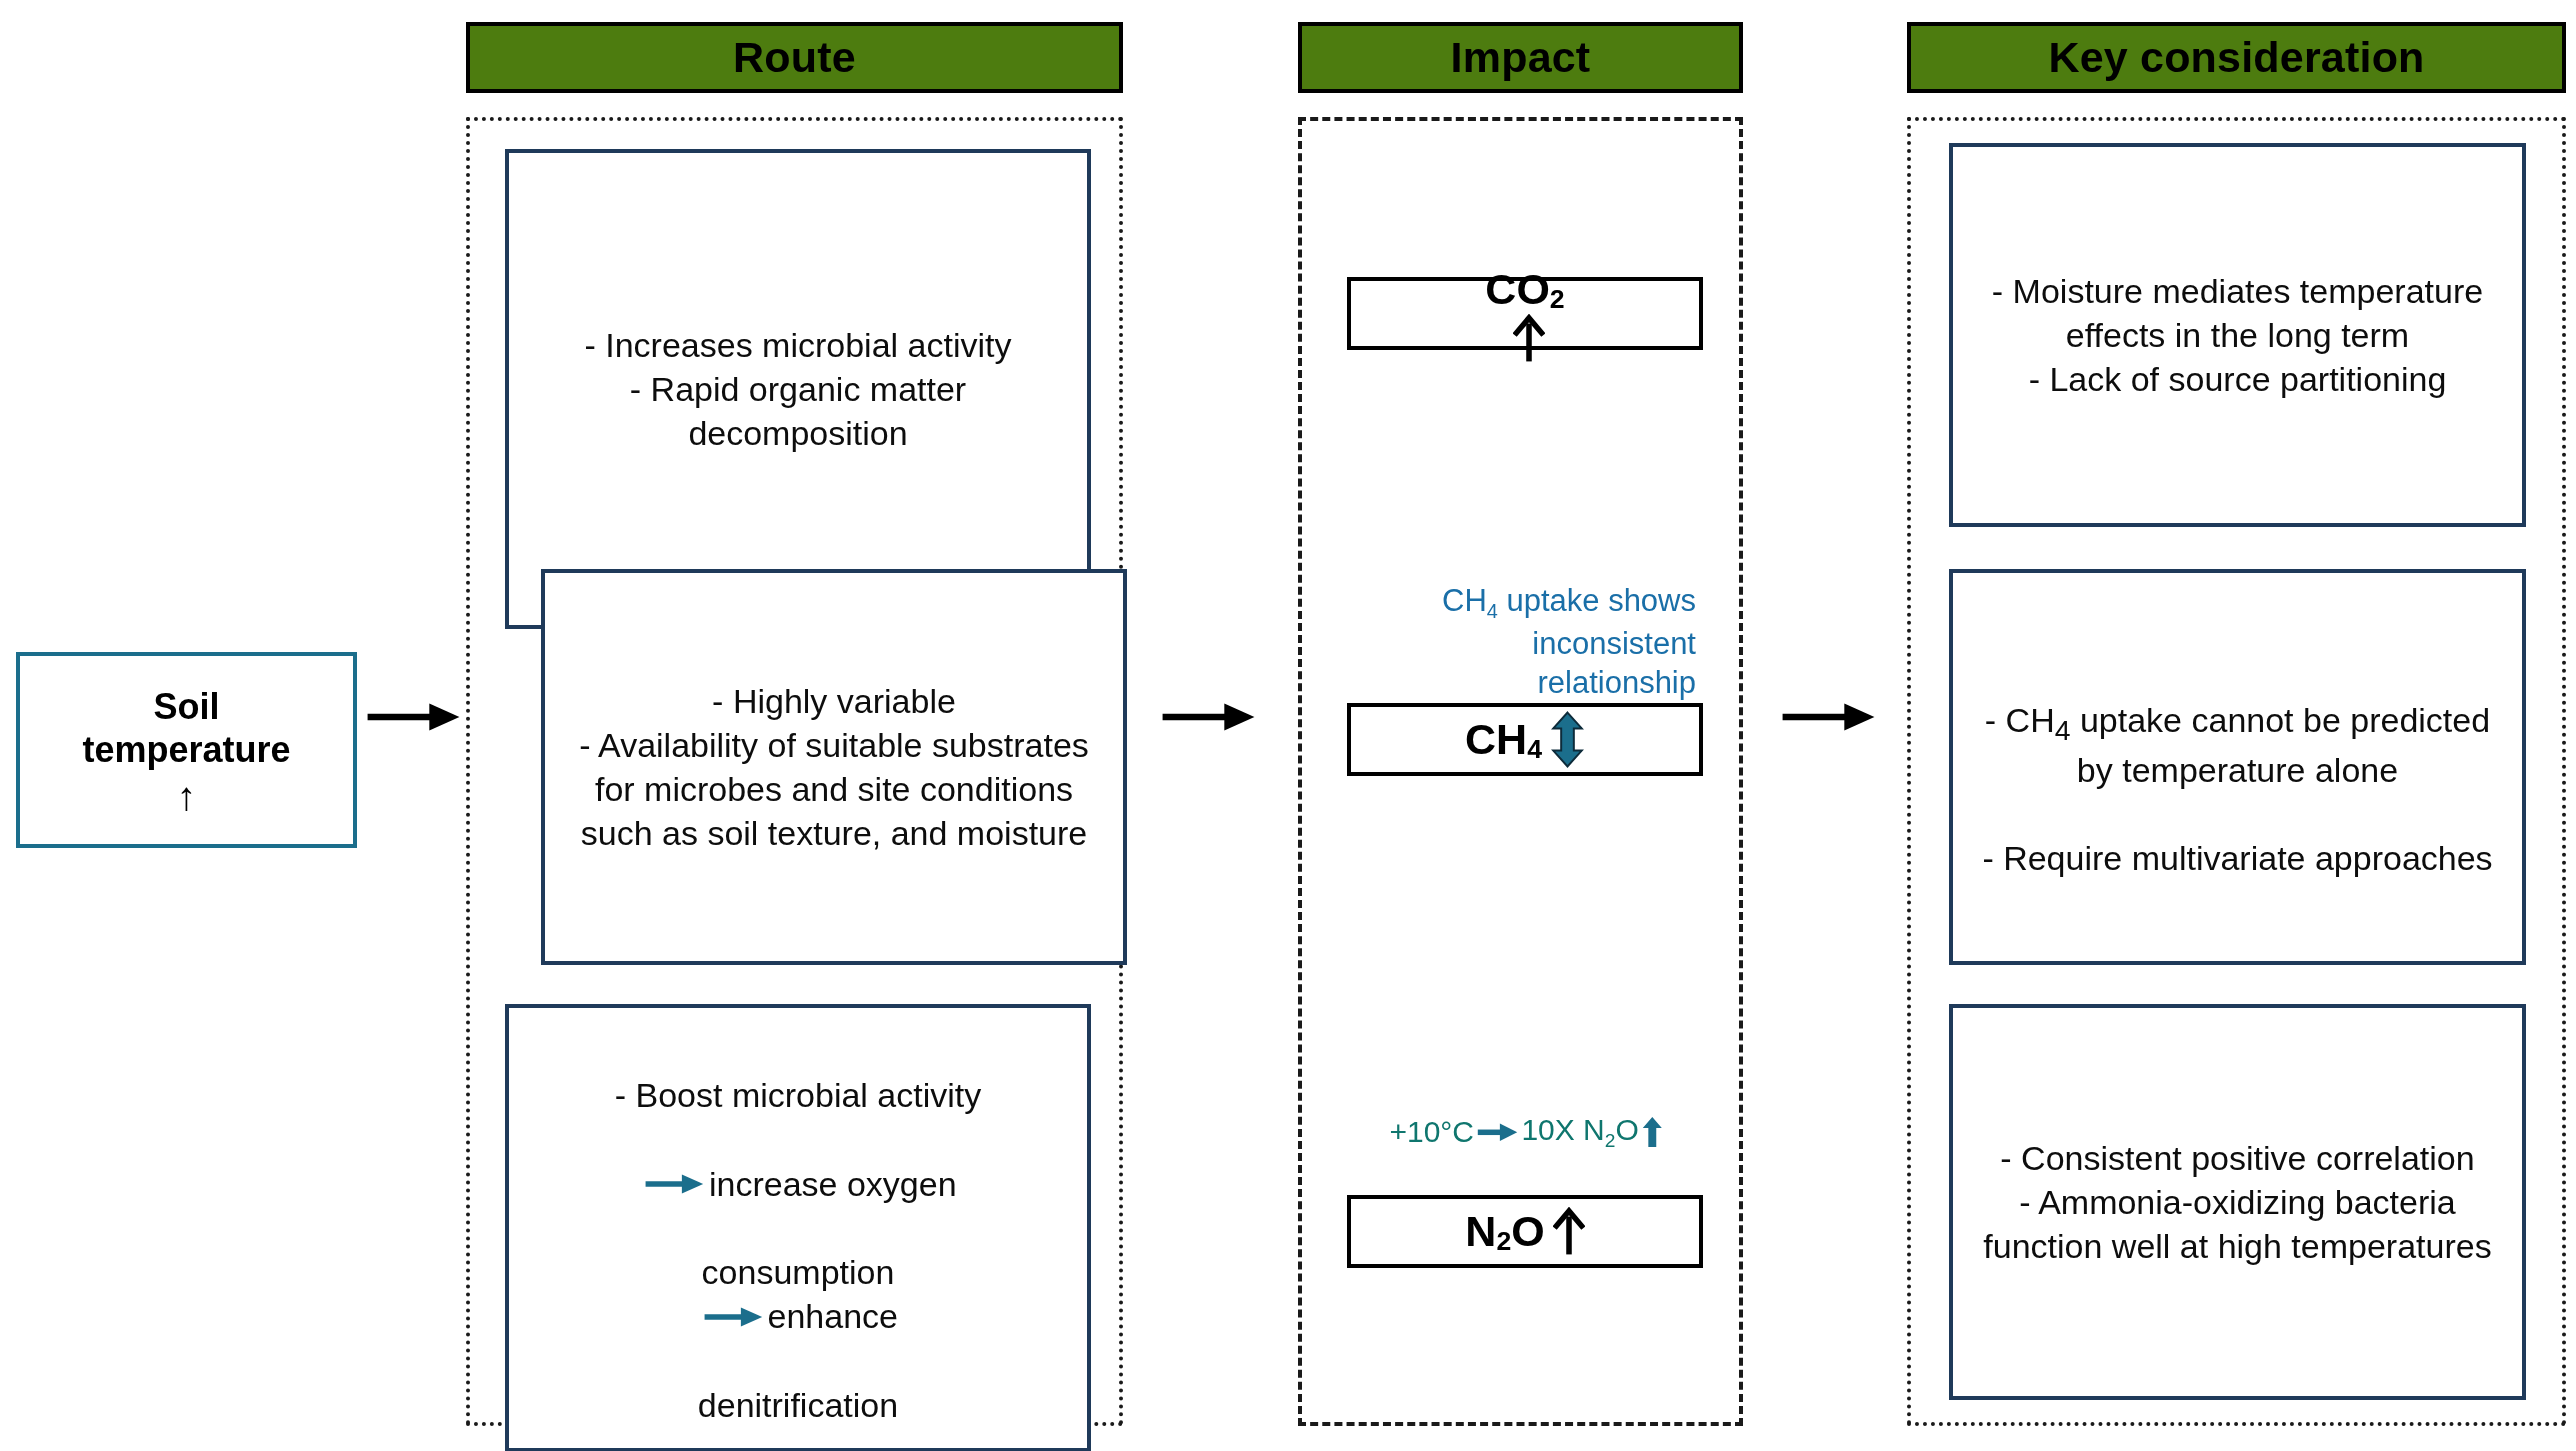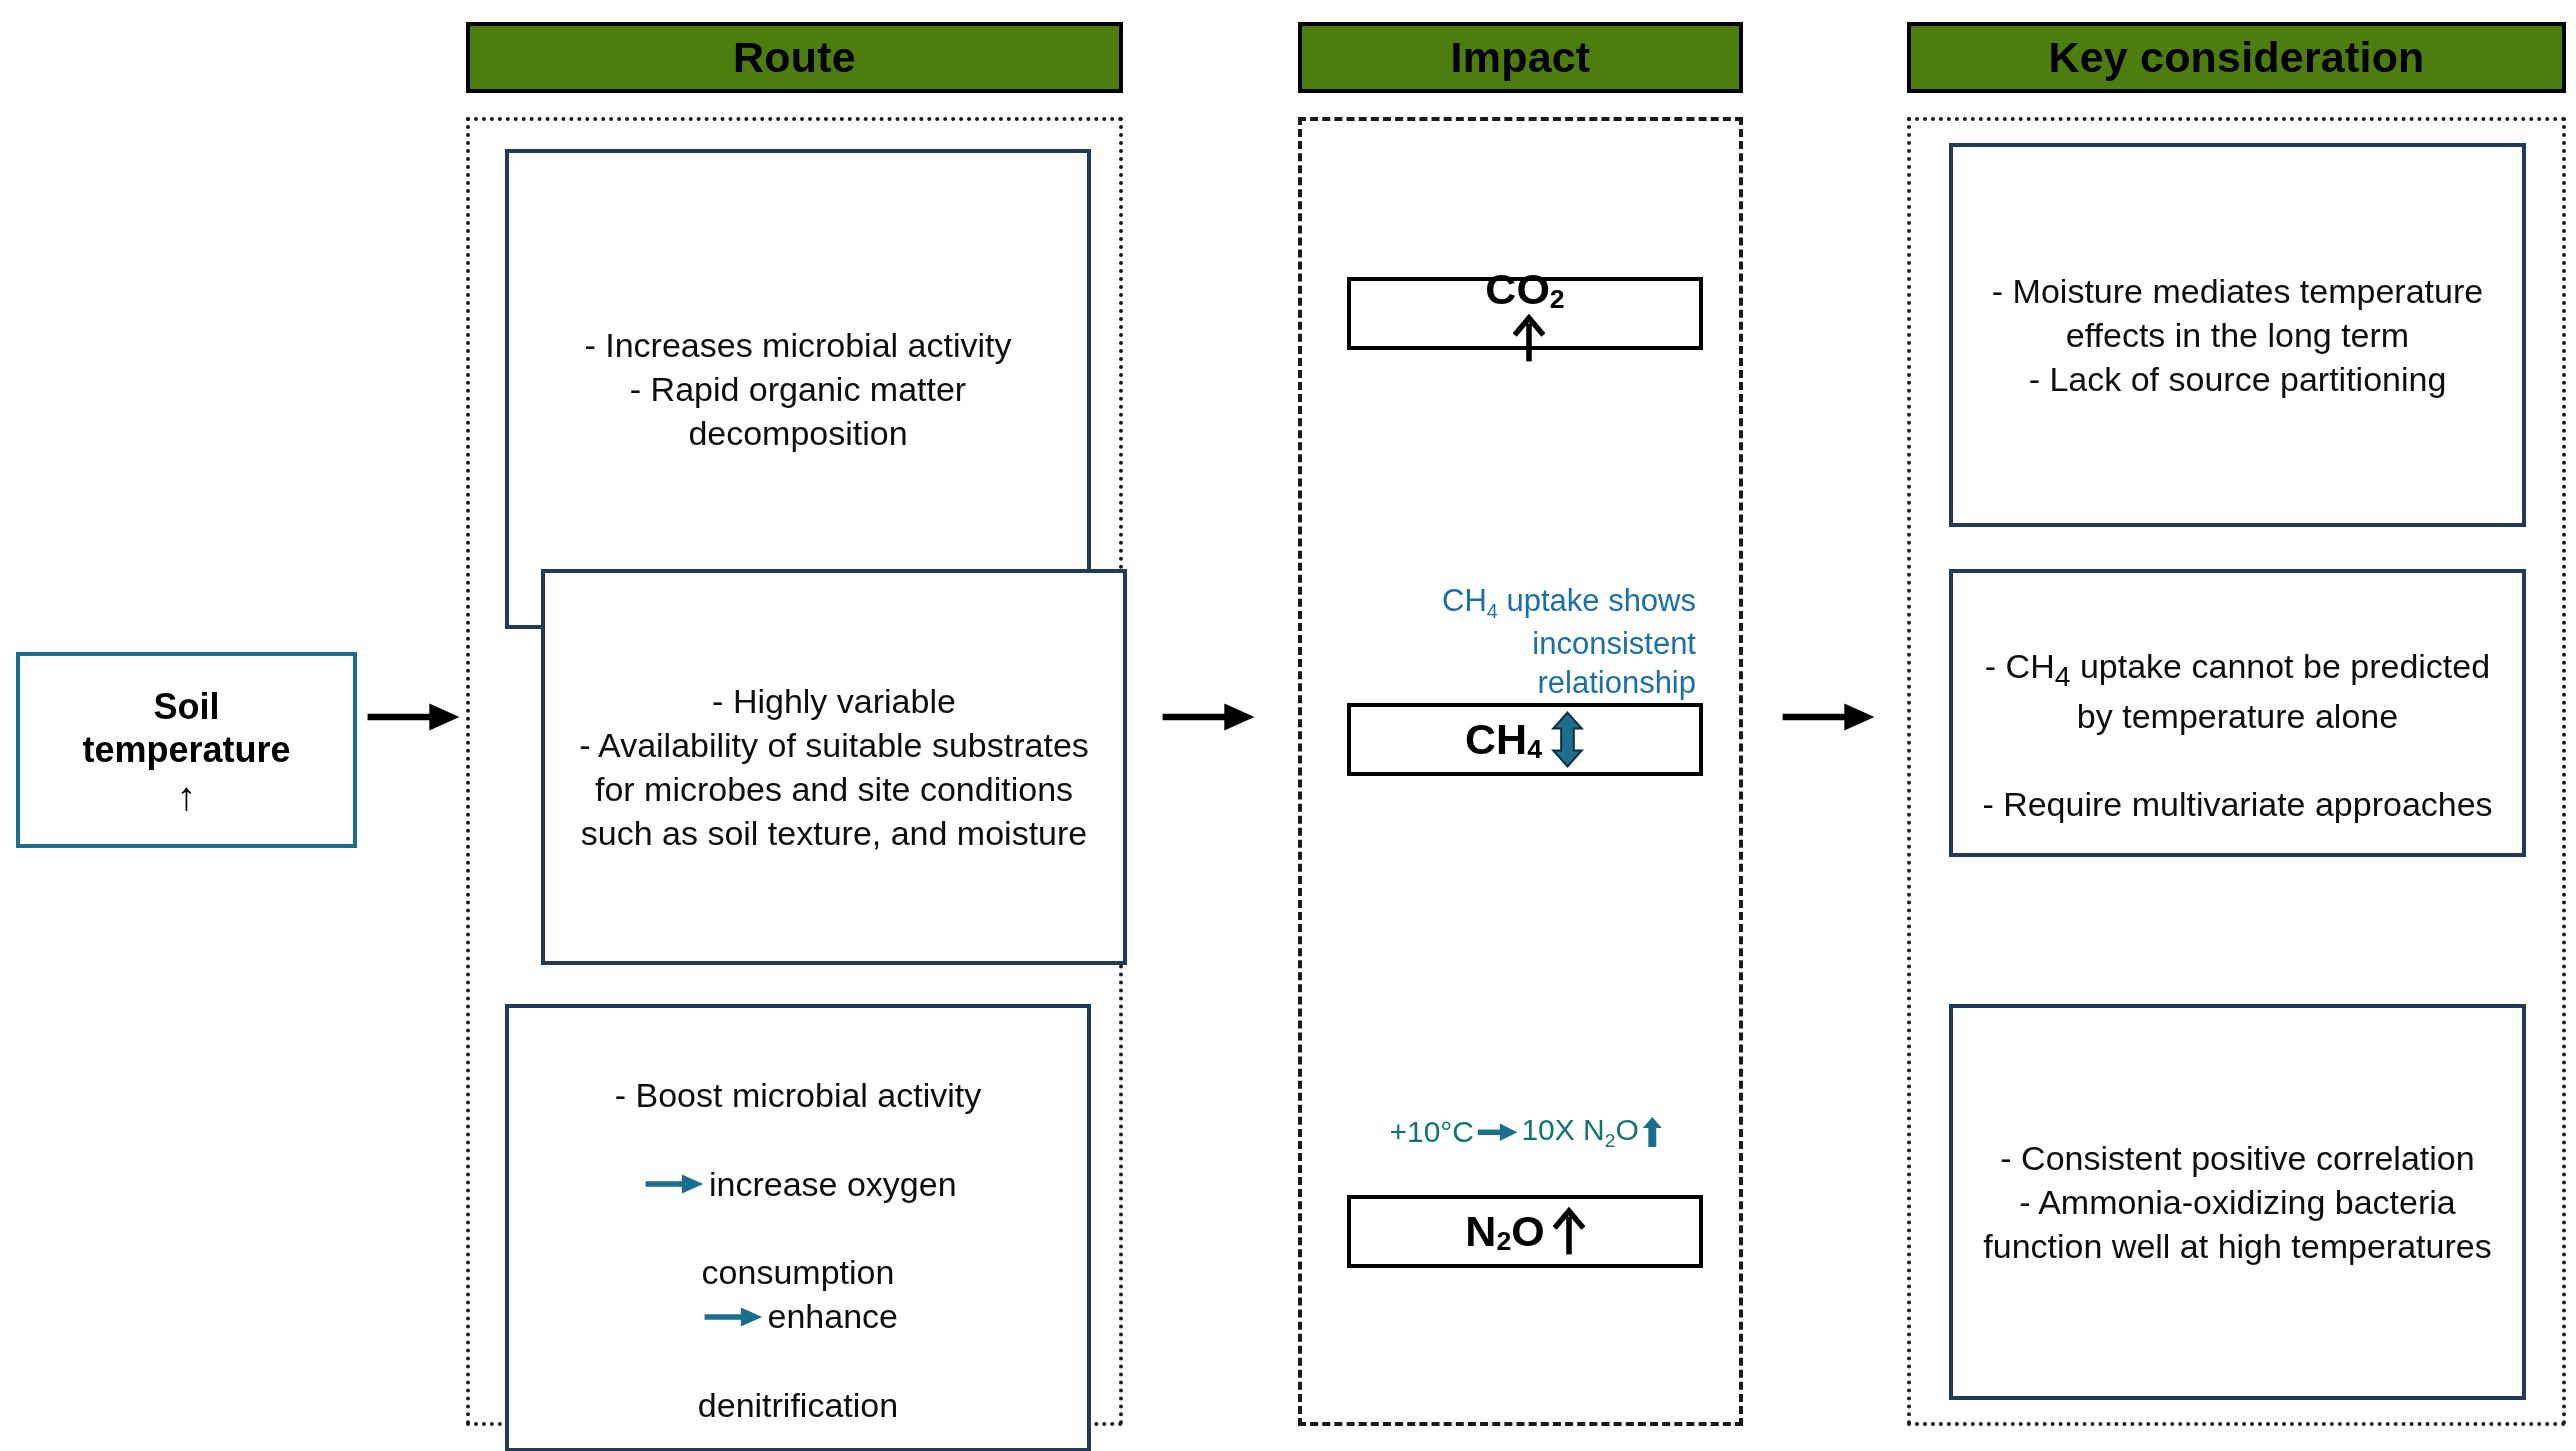--- a/index.html
+++ b/index.html
@@ -70,21 +70,21 @@
     white-space: pre-line;
   }
 
   
   #route-box-0 { left: 505px; top: 149px;  width: 586px; height: 480px; }
   #route-box-1 { left: 505px; top: 569px;  width: 586px; height: 396px; margin-left: 36px; }
   #route-box-2 { left: 505px; top: 1004px; width: 586px; height: 448px; }
 
   
   #key-box-0 { left: 1949px; top: 143px;  width: 577px; height: 384px; }
-  #key-box-1 { left: 1949px; top: 569px;  width: 577px; height: 288px; }
+  #key-box-1 { left: 1949px; top: 569px;  width: 577px; height: 396px; }
   #key-box-2 { left: 1949px; top: 1004px; width: 577px; height: 396px; }
 
   
   #soil-box {
     position: absolute;
     left: 16px;
     top: 652px;
     width: 341px;
     height: 196px;
     border: 4.8px solid #1B6E8C;

